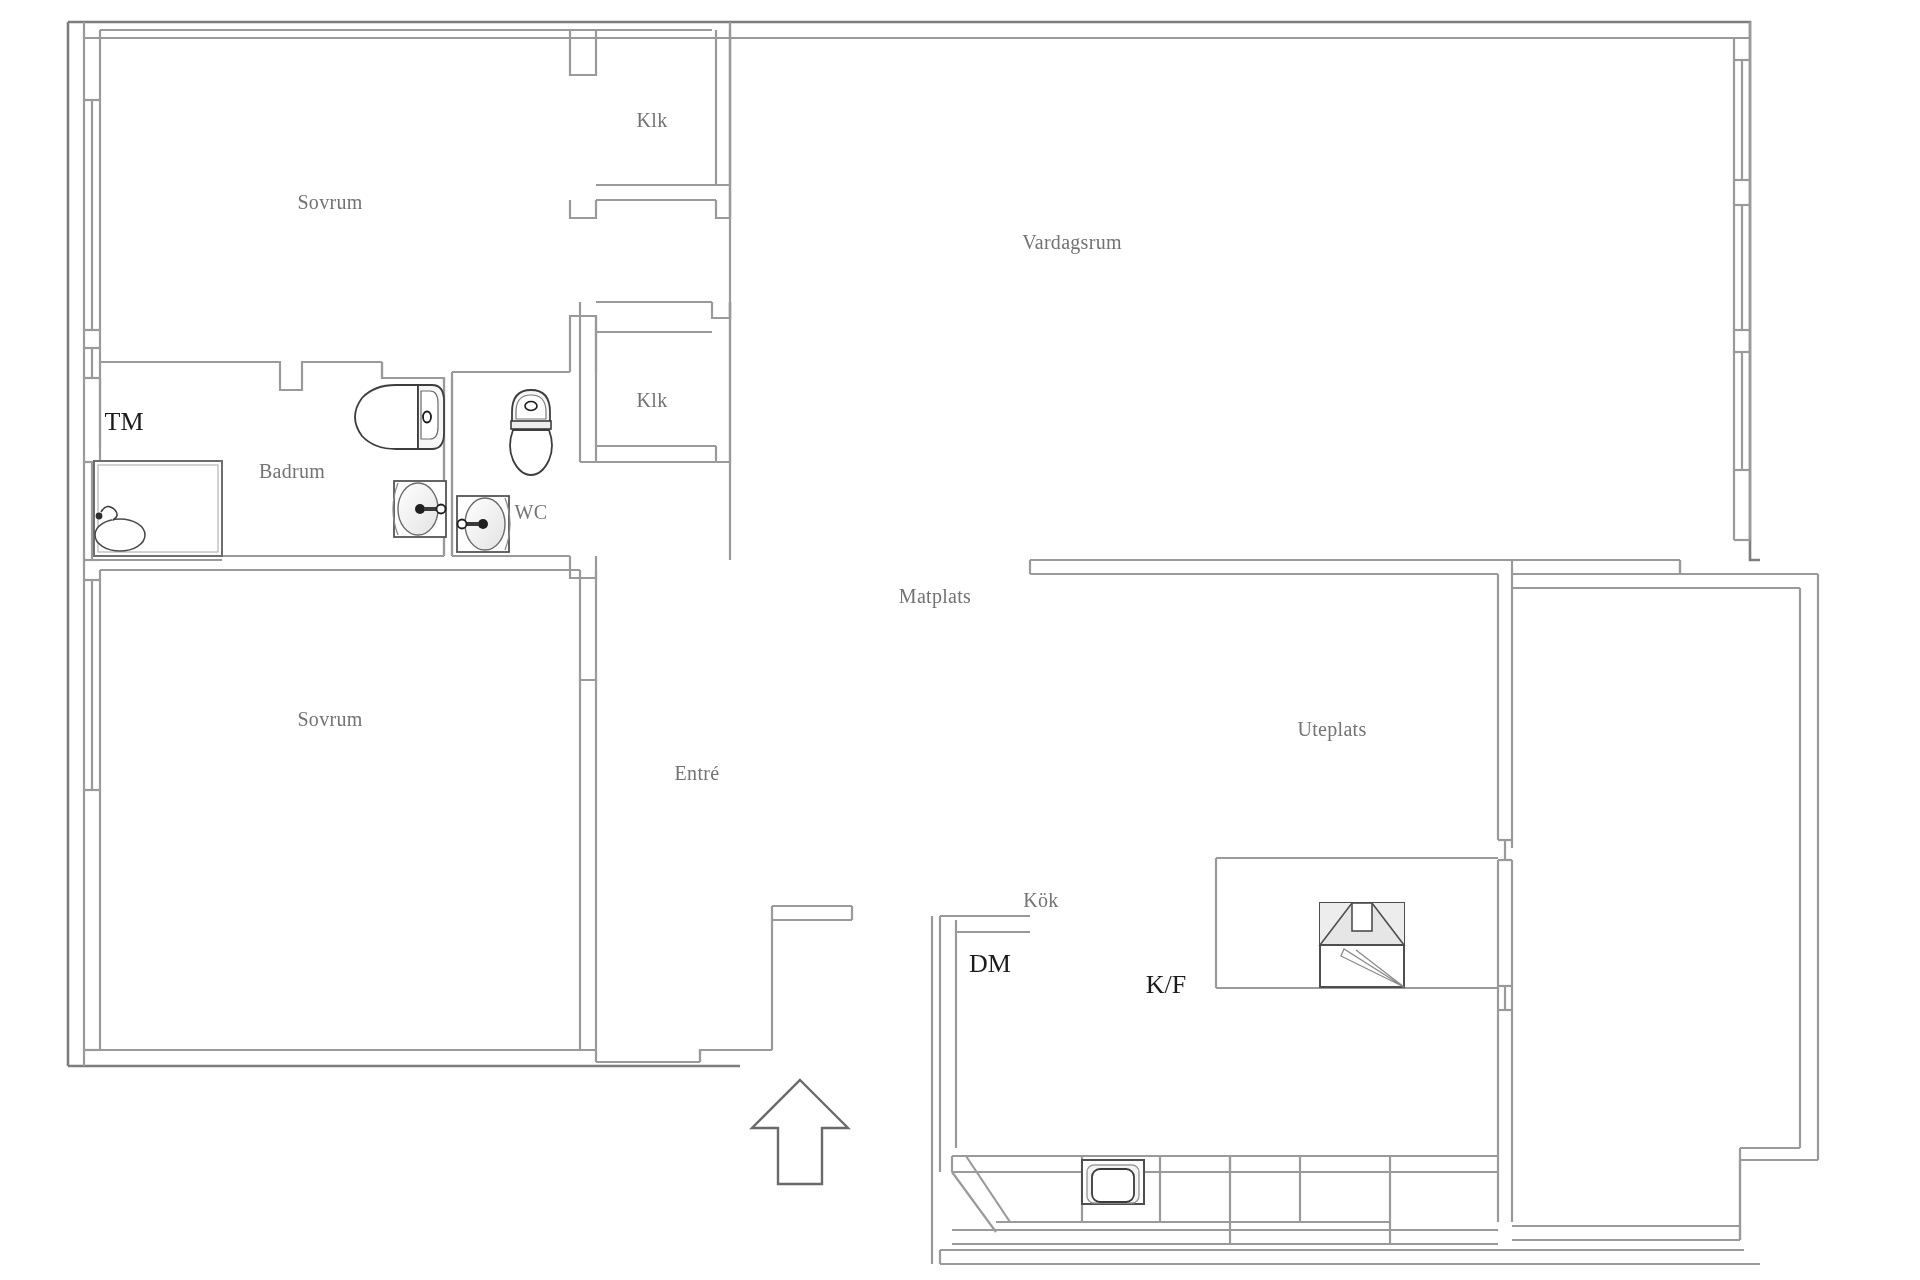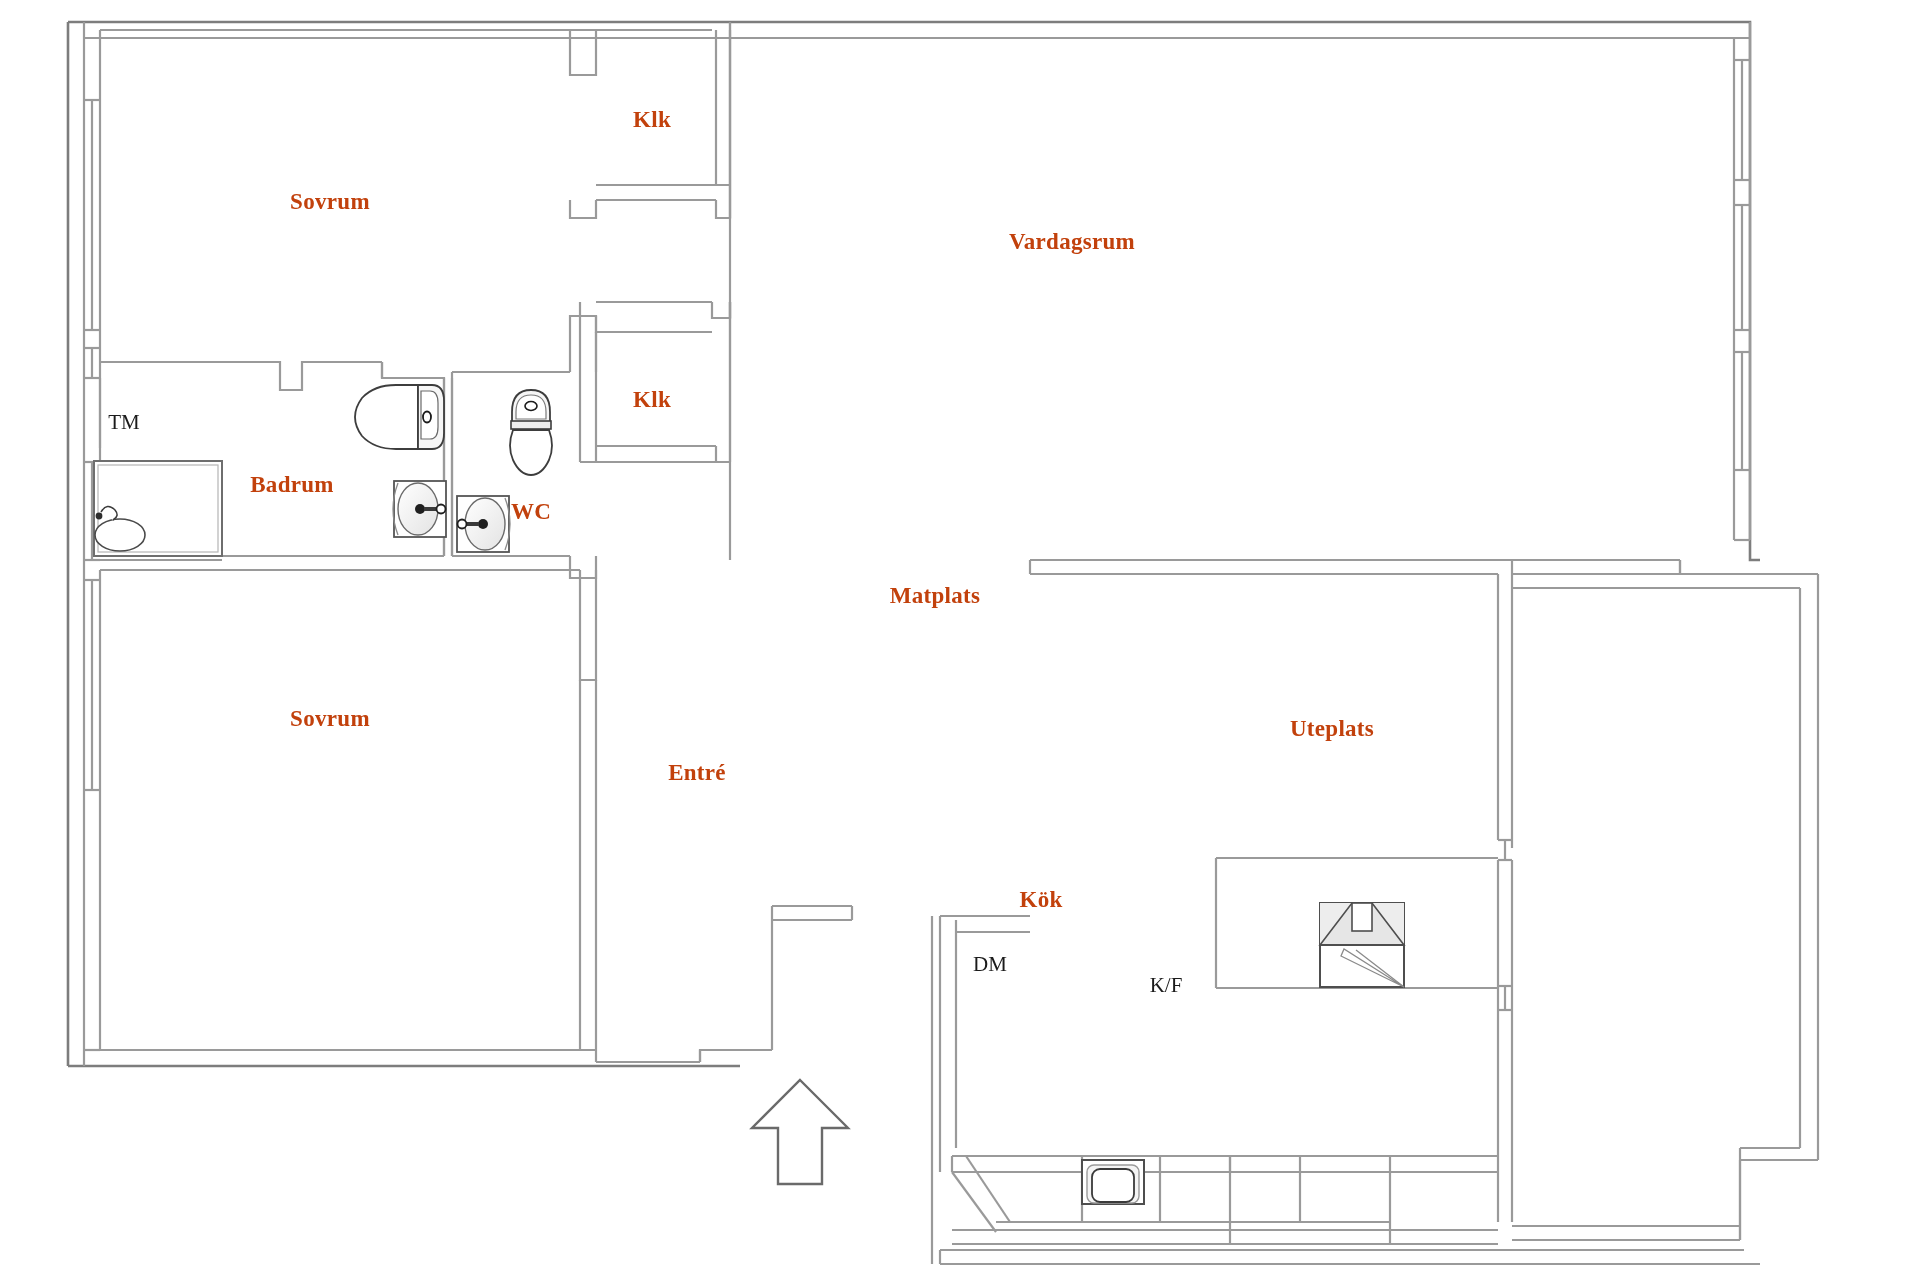--- a/index.html
+++ b/index.html
@@ -22,34 +22,34 @@
   #plan-svg {
     position: absolute;
     left: 0;
     top: 0;
     width: 1920px;
     height: 1280px;
     display: block;
   }
   .room-label {
     position: absolute;
-    color: #c2410c;
+    color: #737373;
     font-family: "Liberation Serif", "DejaVu Serif", serif;
-    font-size: 23px;
-    font-weight: 700;
+    font-size: 20px;
+    font-weight: 400;
     letter-spacing: 0.3px;
     white-space: nowrap;
     transform: translate(-50%, -50%);
     pointer-events: none;
   }
   .appliance-label {
     position: absolute;
     color: #1b1b1b;
     font-family: "Liberation Serif", "DejaVu Serif", serif;
-    font-size: 21px;
+    font-size: 26px;
     white-space: nowrap;
     transform: translate(-50%, -50%);
   }
 </style>
 </head>
 <body>
 
 <div id="floorplan-root">
 
   <svg id="plan-svg" viewBox="0 0 1920 1280">
@@ -293,21 +293,21 @@
     <g>
       <path d="M 800 1080 L 848 1128 L 822 1128 L 822 1184 L 778 1184 L 778 1128 L 752 1128 Z" fill="#ffffff" stroke="#6a6a6a" stroke-width="2.4" stroke-linejoin="miter"></path>
     </g>
 
   </svg>
 
   <div class="room-label" style="left:330px; top:202px;">Sovrum</div>
   <div class="room-label" style="left:652px; top:120px;">Klk</div>
   <div class="room-label" style="left:1072px;top:242px;text-align:center;">Vardagsrum</div>
   <div class="room-label" style="left:652px; top:400px;">Klk</div>
-  <div class="room-label" style="left:292px; top:485px;">Badrum</div>
+  <div class="room-label" style="left:292px; top:471px;">Badrum</div>
   <div class="room-label" style="left:531px; top:512px;">WC</div>
   <div class="room-label" style="left:895px; top:596px;margin-left:40px;">Matplats</div>
   <div class="room-label" style="left:1332px;top:729px;">Uteplats</div>
   <div class="room-label" style="left:330px; top:719px;">Sovrum</div>
   <div class="room-label" style="left:697px; top:773px;">Entré</div>
   <div class="room-label" style="left:1041px;top:900px;">Kök</div>
 
   <div class="appliance-label" style="left:124px; top:422px;">TM</div>
   <div class="appliance-label" style="left:990px;top:964px;">DM</div>
   <div class="appliance-label" style="left:1166px;top:985px;">K/F</div>

